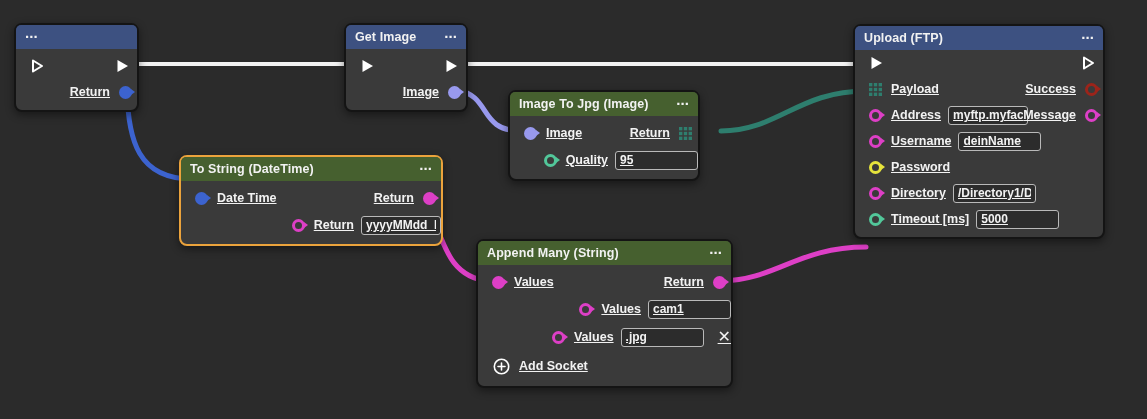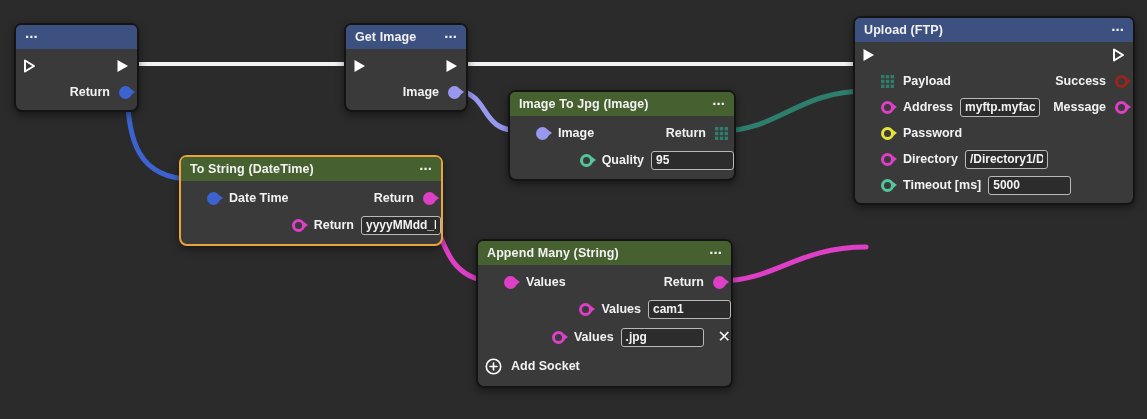--- a/index.html
+++ b/index.html
@@ -24,27 +24,27 @@
 
   .node-header {
     height:24px; display:flex; align-items:center; justify-content:space-between;
     padding:0 9px; border-radius:5px 5px 0 0;
     font-size:12.5px; font-weight:700; letter-spacing:.1px;
   }
   .node-header.blue  { background:var(--header-blue,#3d5181); }
   .node-header.green { background:var(--header-green,#46602f); }
   .menu-dots { font-weight:700; font-size:15px; line-height:6px; transform:translateY(-4px); cursor:pointer; }
 
-  .node-body { padding:4px 0 5px 0; }
+  .node-body { padding:4px 0 5px 8px;text-decoration:underline; }
   .upload-body { padding-top:0; }
   .row { display:flex; align-items:center; height:26px; }
   .row.tall { height:28px;justify-content:flex-end; }
   .row.addrow { height:30px; }
 
-  .lgroup { display:flex; align-items:center; min-width:0;margin-left:20px; }
+  .lgroup { display:flex; align-items:center; min-width:0; }
   .rgroup { display:flex; align-items:center; margin-left:auto; }
 
   .slabel { font-size:12.5px; font-weight:600; white-space:nowrap; }
   .lgroup .slabel { margin-left:9px; }
   .rgroup .slabel { margin-right:9px; }
 
   
   .socket { position:relative; width:13px; height:13px; border-radius:50%; flex:0 0 13px; cursor:crosshair; }
   .socket.in  { margin-left:6px; }
   .socket.out { margin-right:5px; }
@@ -139,21 +139,21 @@
       </div>
       <div class="row">
         <span class="rgroup">
           <span class="slabel">Image</span>
           <span class="socket out filled" style="--c:var(--socket-lavender)"></span>
         </span>
       </div>
     </div>
   </div>
 
-  <div class="node" style="left:508px;top:90px;width:228px;">
+  <div class="node" style="left:508px;top:90px;width:192px;">
     <div class="node-header green">
       <span>Image To Jpg (Image)</span>
       <span class="menu-dots">...</span>
     </div>
     <div class="node-body">
       <div class="row">
         <span class="lgroup">
           <span class="socket in filled" style="--c:var(--socket-lavender)"></span>
           <span class="slabel">Image</span>
         </span>
@@ -250,21 +250,21 @@
                 <circle cx="8.5" cy="8.5" r="7.2" fill="none" stroke="#fff" stroke-width="1.6"></circle>
                 <path d="M8.5 5 V12 M5 8.5 H12" stroke="#fff" stroke-width="1.6" stroke-linecap="round"></path>
               </svg>
           </span>
           <span class="slabel">Add Socket</span>
         </span>
       </div>
     </div>
   </div>
 
-  <div class="node" style="left:853px;top:16px;width:282px;">
+  <div class="node" style="left:853px;top:24px;width:252px;">
     <div class="node-header blue">
       <span>Upload (FTP)</span>
       <span class="menu-dots">...</span>
     </div>
     <div class="node-body upload-body">
       <div class="row">
         <span class="execsock in">
           <svg width="16" height="16">
               <path d="M3.5 2 L14 8 L3.5 14 Z" fill="#fff"></path>
             </svg>
@@ -305,20 +305,27 @@
           <span class="slabel">Address</span>
           <input class="nfield w80" value="myftp.myfactor" style="">
         </span>
         <span class="rgroup">
           <span class="slabel">Message</span>
           <span class="socket out hollow" style="--c:var(--socket-magenta)"></span>
         </span>
       </div>
       <div class="row">
         <span class="lgroup">
+          <span class="socket in hollow" style="--c:var(--socket-magenta)"></span>
+          <span class="slabel">Username</span>
+          <input class="nfield" value="deinName" style="">
+        </span>
+      </div>
+      <div class="row">
+        <span class="lgroup">
           <span class="socket in hollow" style="--c:var(--socket-yellow)"></span>
           <span class="slabel">Password</span>
         </span>
       </div>
       <div class="row">
         <span class="lgroup">
           <span class="socket in hollow" style="--c:var(--socket-magenta)"></span>
           <span class="slabel">Directory</span>
           <input class="nfield" value="/Directory1/Dir" style="">
         </span>

